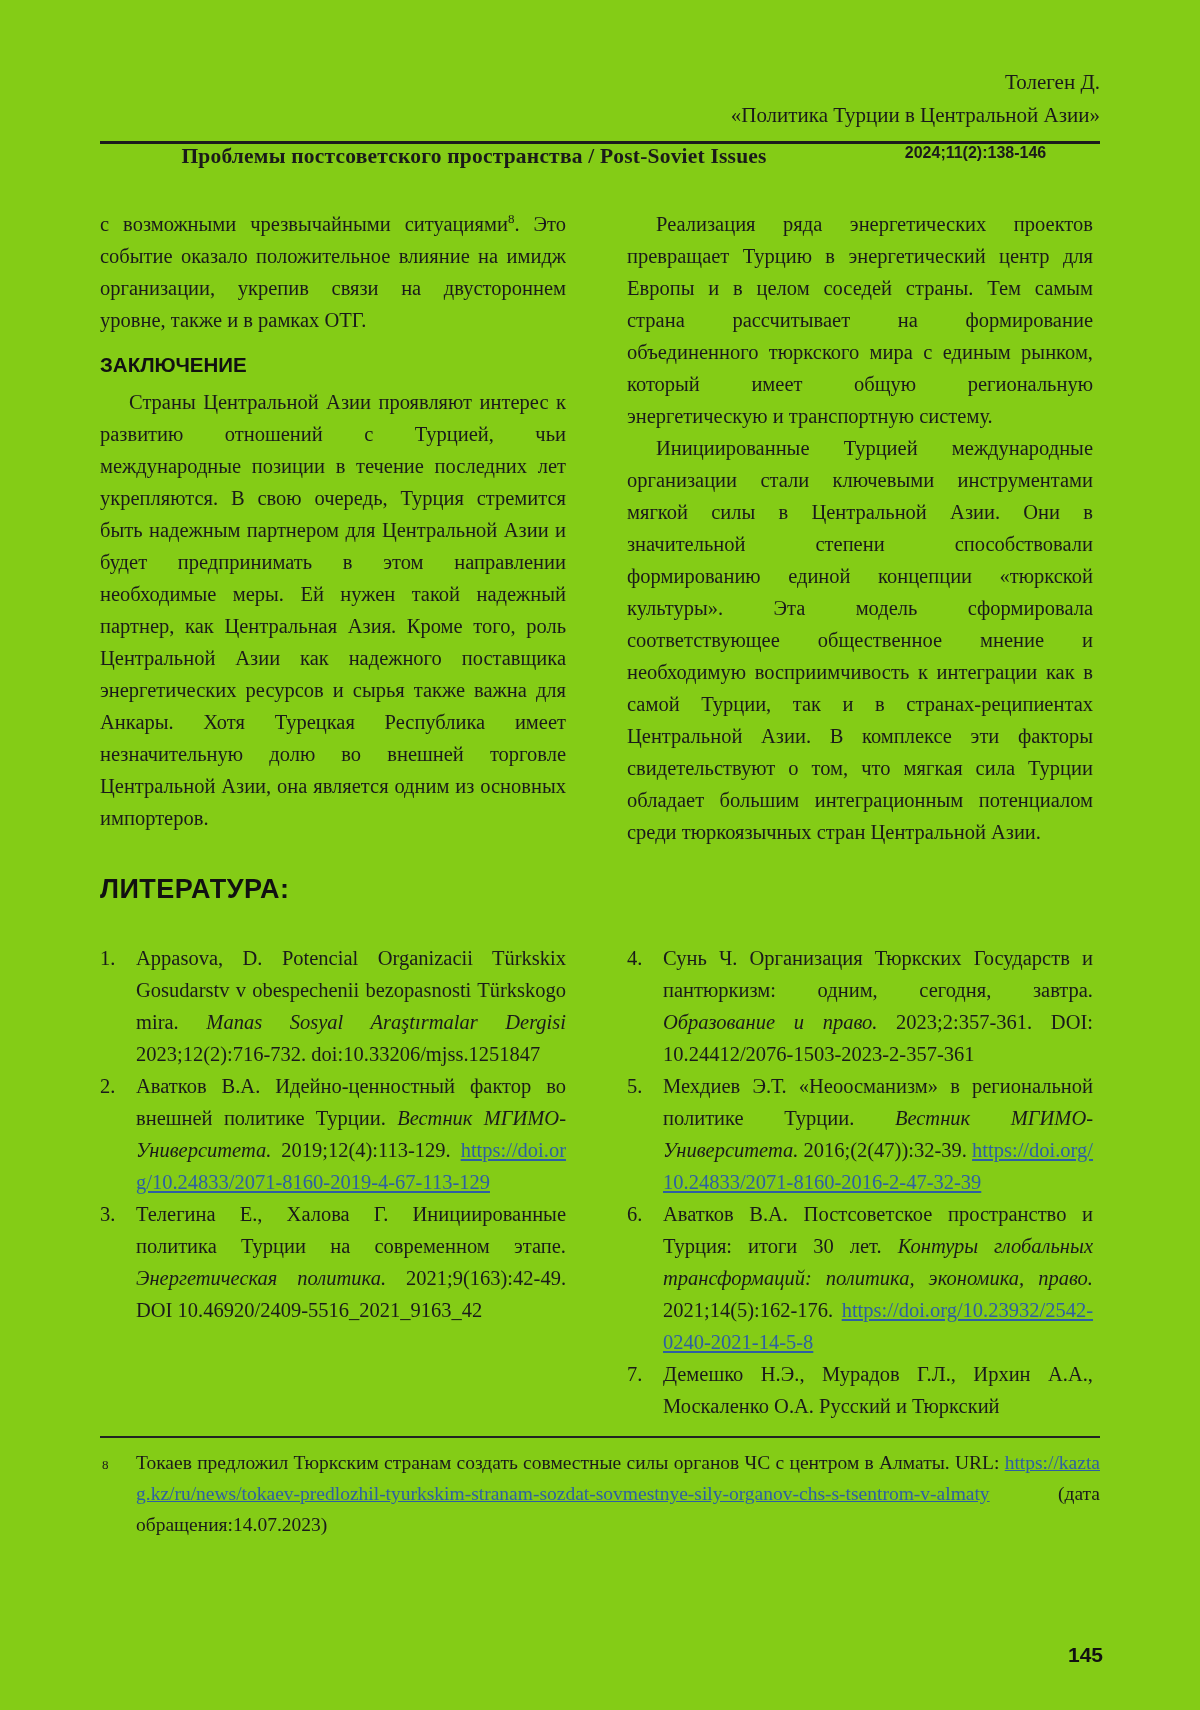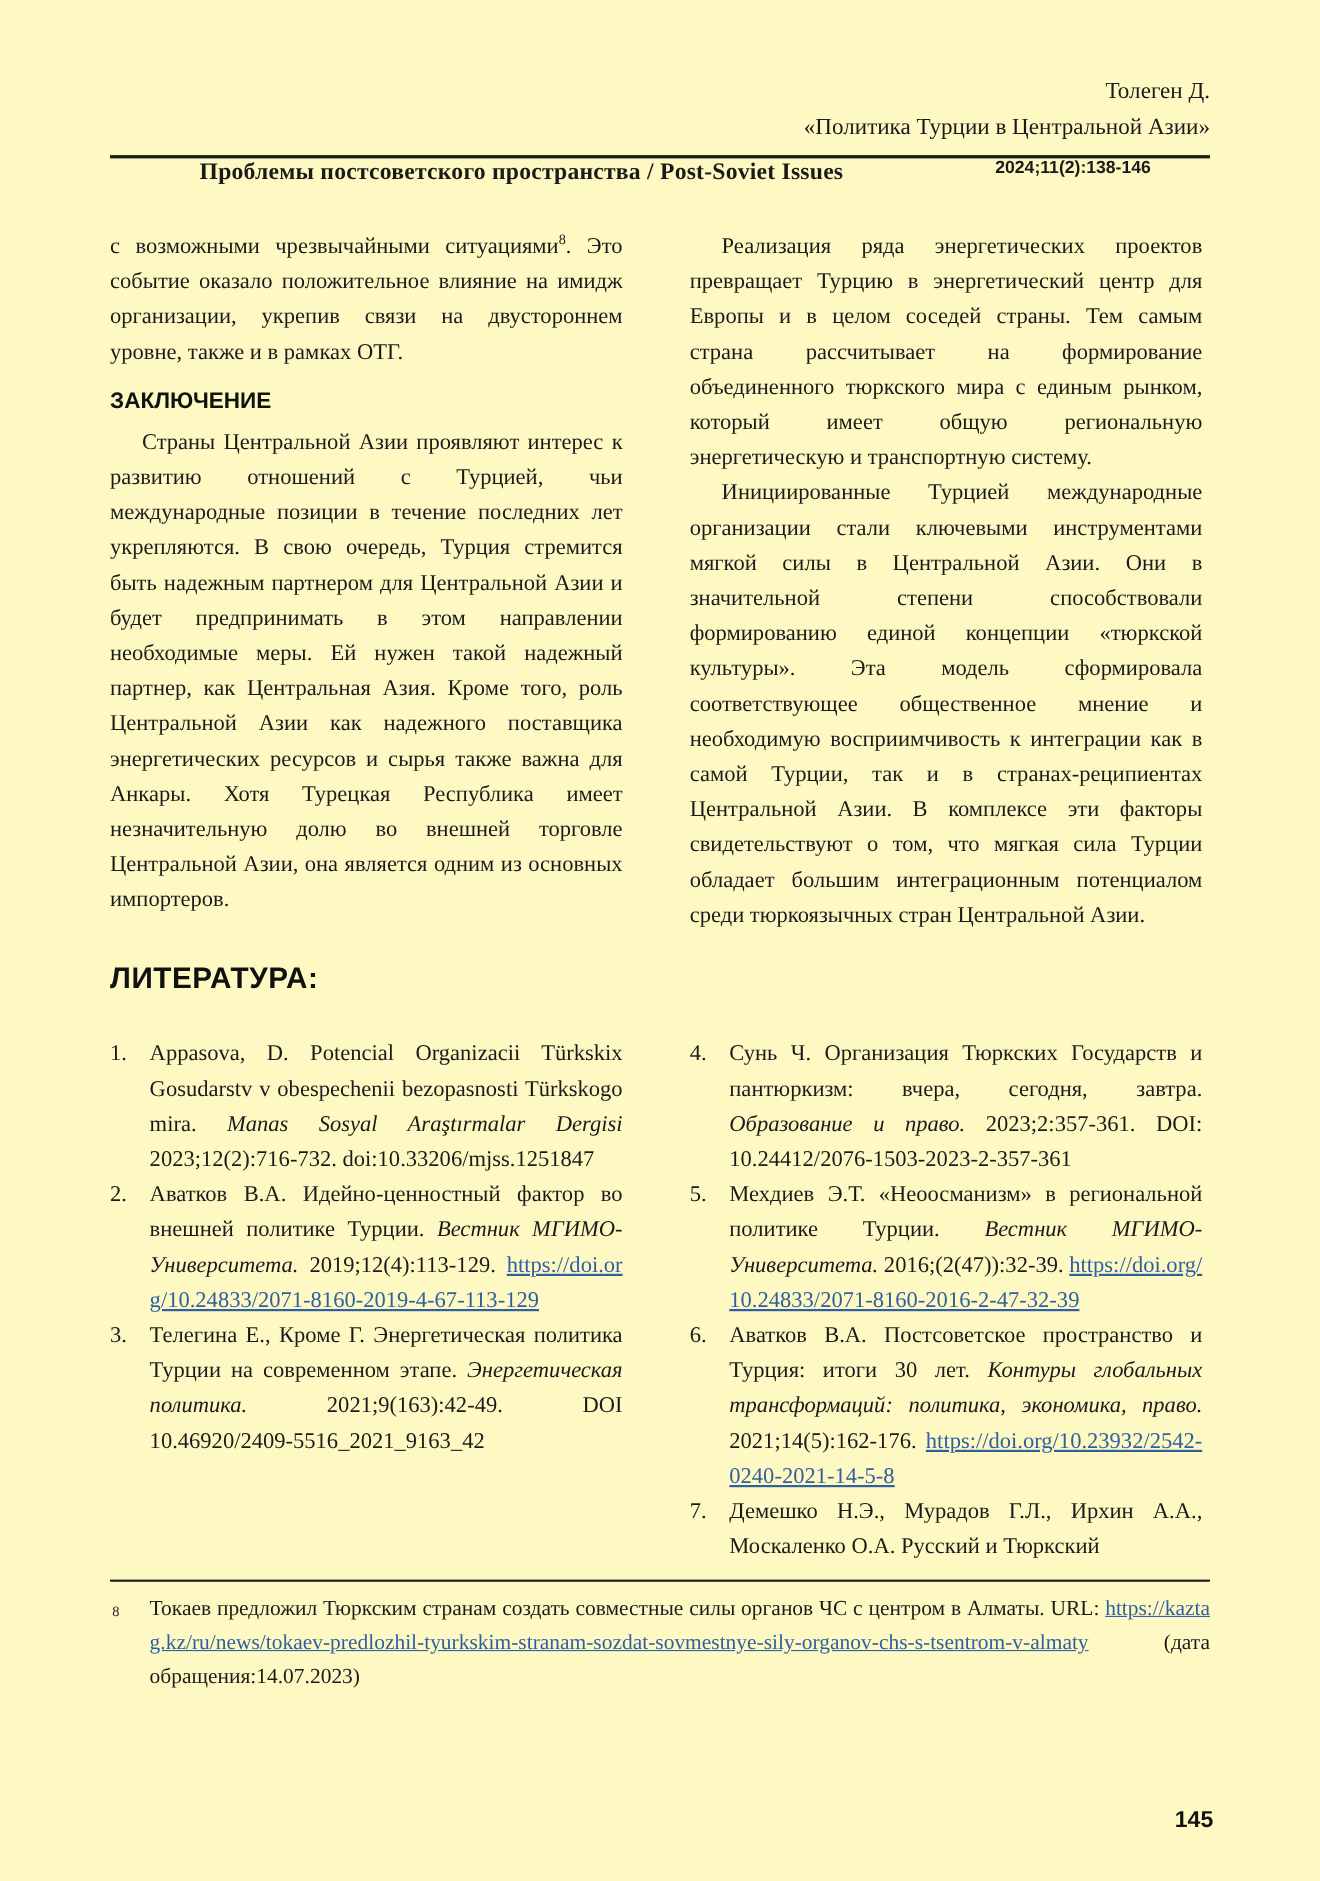--- a/index.html
+++ b/index.html
@@ -1,19 +1,19 @@
 <!DOCTYPE html>
 <html style="--link: #2e5fa3;"><head>
 <meta charset="utf-8">
 <style>
   html,body{margin:0;padding:0;}
   .page{
     position:relative;
     width:1200px;height:1710px;
-    background:#fef9c3;
+    background:#84cc16;
     overflow:hidden;
     color:#1a1a1a;
     font-family:"Liberation Serif","DejaVu Serif",serif;
   }
   .content{padding:66px 100px 0 100px;}
   .running-head{text-align:right;font-size:21px;line-height:33px;}
   .journal-bar{margin-top:9px;border-top:3px solid #1c1c1c;height:47px;display:flex;align-items:flex-start;}
   .journal-left{width:748px;display:flex;align-items:center;justify-content:center;font-weight:700;font-size:21.5px;letter-spacing:0.2px;}
   .vbar{width:3px;background:#1c1c1c;}
   .journal-right{flex:1;display:flex;align-items:center;justify-content:center;font-family:"Liberation Sans","DejaVu Sans",sans-serif;font-weight:700;font-size:16px;}
@@ -72,27 +72,27 @@
           <div class="ref-item">
             <span class="ref-num">1.</span>
             <span class="ref-text"><span>Appasova, D. Potencial Organizacii Türkskix Gosudarstv v obespechenii bezopasnosti Türkskogo mira. </span><span class="it">Manas Sosyal Araştırmalar Dergisi</span><span> 2023;12(2):716-732. doi:10.33206/mjss.1251847</span></span>
           </div>
           <div class="ref-item">
             <span class="ref-num">2.</span>
             <span class="ref-text"><span>Аватков В.А. Идейно-ценностный фактор во внешней политике Турции. </span><span class="it">Вестник МГИМО-Университета.</span><span> 2019;12(4):113-129. </span><a class="link">https://doi.org/10.24833/2071-8160-2019-4-67-113-129</a></span>
           </div>
           <div class="ref-item">
             <span class="ref-num">3.</span>
-            <span class="ref-text"><span>Телегина Е., Кроме Г. Энергетическая политика Турции на современном этапе. </span><span class="it">Энергетическая политика.</span><span> 2021;9(163):42-49. DOI 10.46920/2409-5516_2021_9163_42</span></span>
+            <span class="ref-text"><span>Телегина Е., Халова Г. Инициированные политика Турции на современном этапе. </span><span class="it">Энергетическая политика.</span><span> 2021;9(163):42-49. DOI 10.46920/2409-5516_2021_9163_42</span></span>
           </div>
         </div>
       <div class="col">
           <div class="ref-item">
             <span class="ref-num">4.</span>
-            <span class="ref-text"><span>Сунь Ч. Организация Тюркских Государств и пантюркизм: вчера, сегодня, завтра. </span><span class="it">Образование и право.</span><span> 2023;2:357-361. DOI: 10.24412/2076-1503-2023-2-357-361</span></span>
+            <span class="ref-text"><span>Сунь Ч. Организация Тюркских Государств и пантюркизм: одним, сегодня, завтра. </span><span class="it">Образование и право.</span><span> 2023;2:357-361. DOI: 10.24412/2076-1503-2023-2-357-361</span></span>
           </div>
           <div class="ref-item">
             <span class="ref-num">5.</span>
             <span class="ref-text"><span>Мехдиев Э.Т. «Неоосманизм» в региональной политике Турции. </span><span class="it">Вестник МГИМО-Университета.</span><span> 2016;(2(47)):32-39. </span><a class="link">https://doi.org/10.24833/2071-8160-2016-2-47-32-39</a></span>
           </div>
           <div class="ref-item">
             <span class="ref-num">6.</span>
             <span class="ref-text"><span>Аватков В.А. Постсоветское пространство и Турция: итоги 30 лет. </span><span class="it">Контуры глобальных трансформаций: политика, экономика, право.</span><span> 2021;14(5):162-176. </span><a class="link">https://doi.org/10.23932/2542-0240-2021-14-5-8</a></span>
           </div>
           <div class="ref-item">

